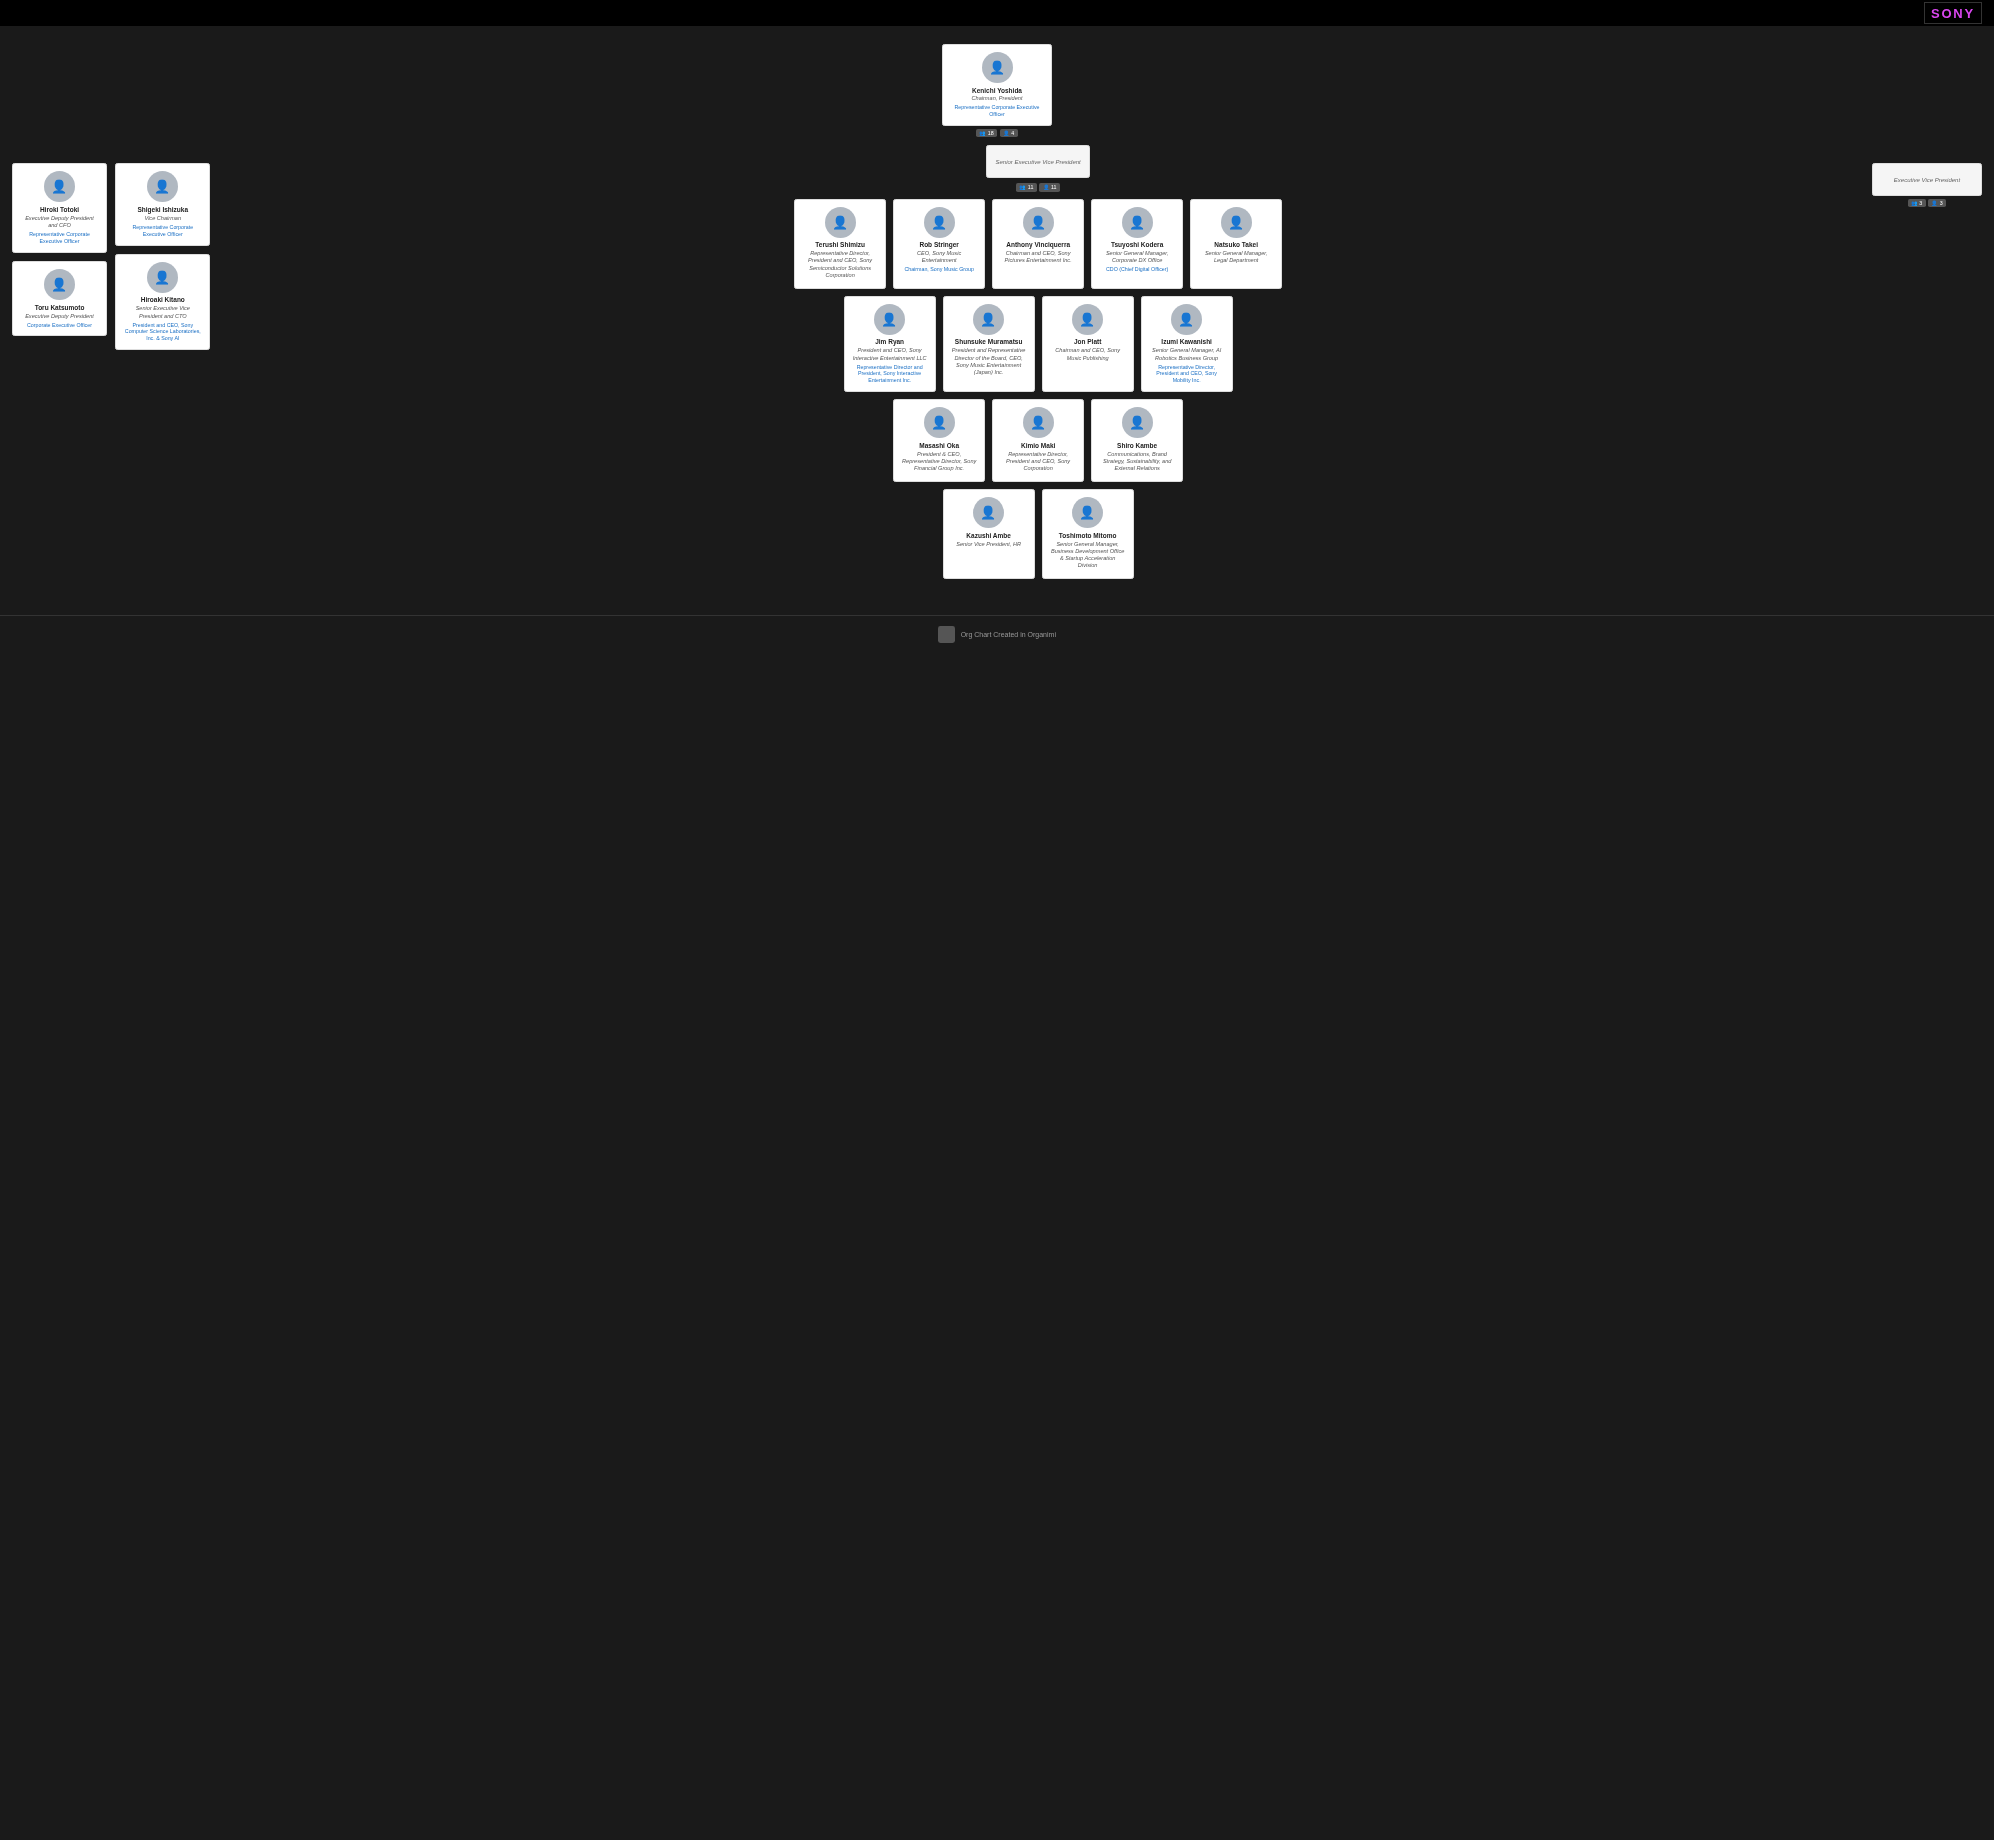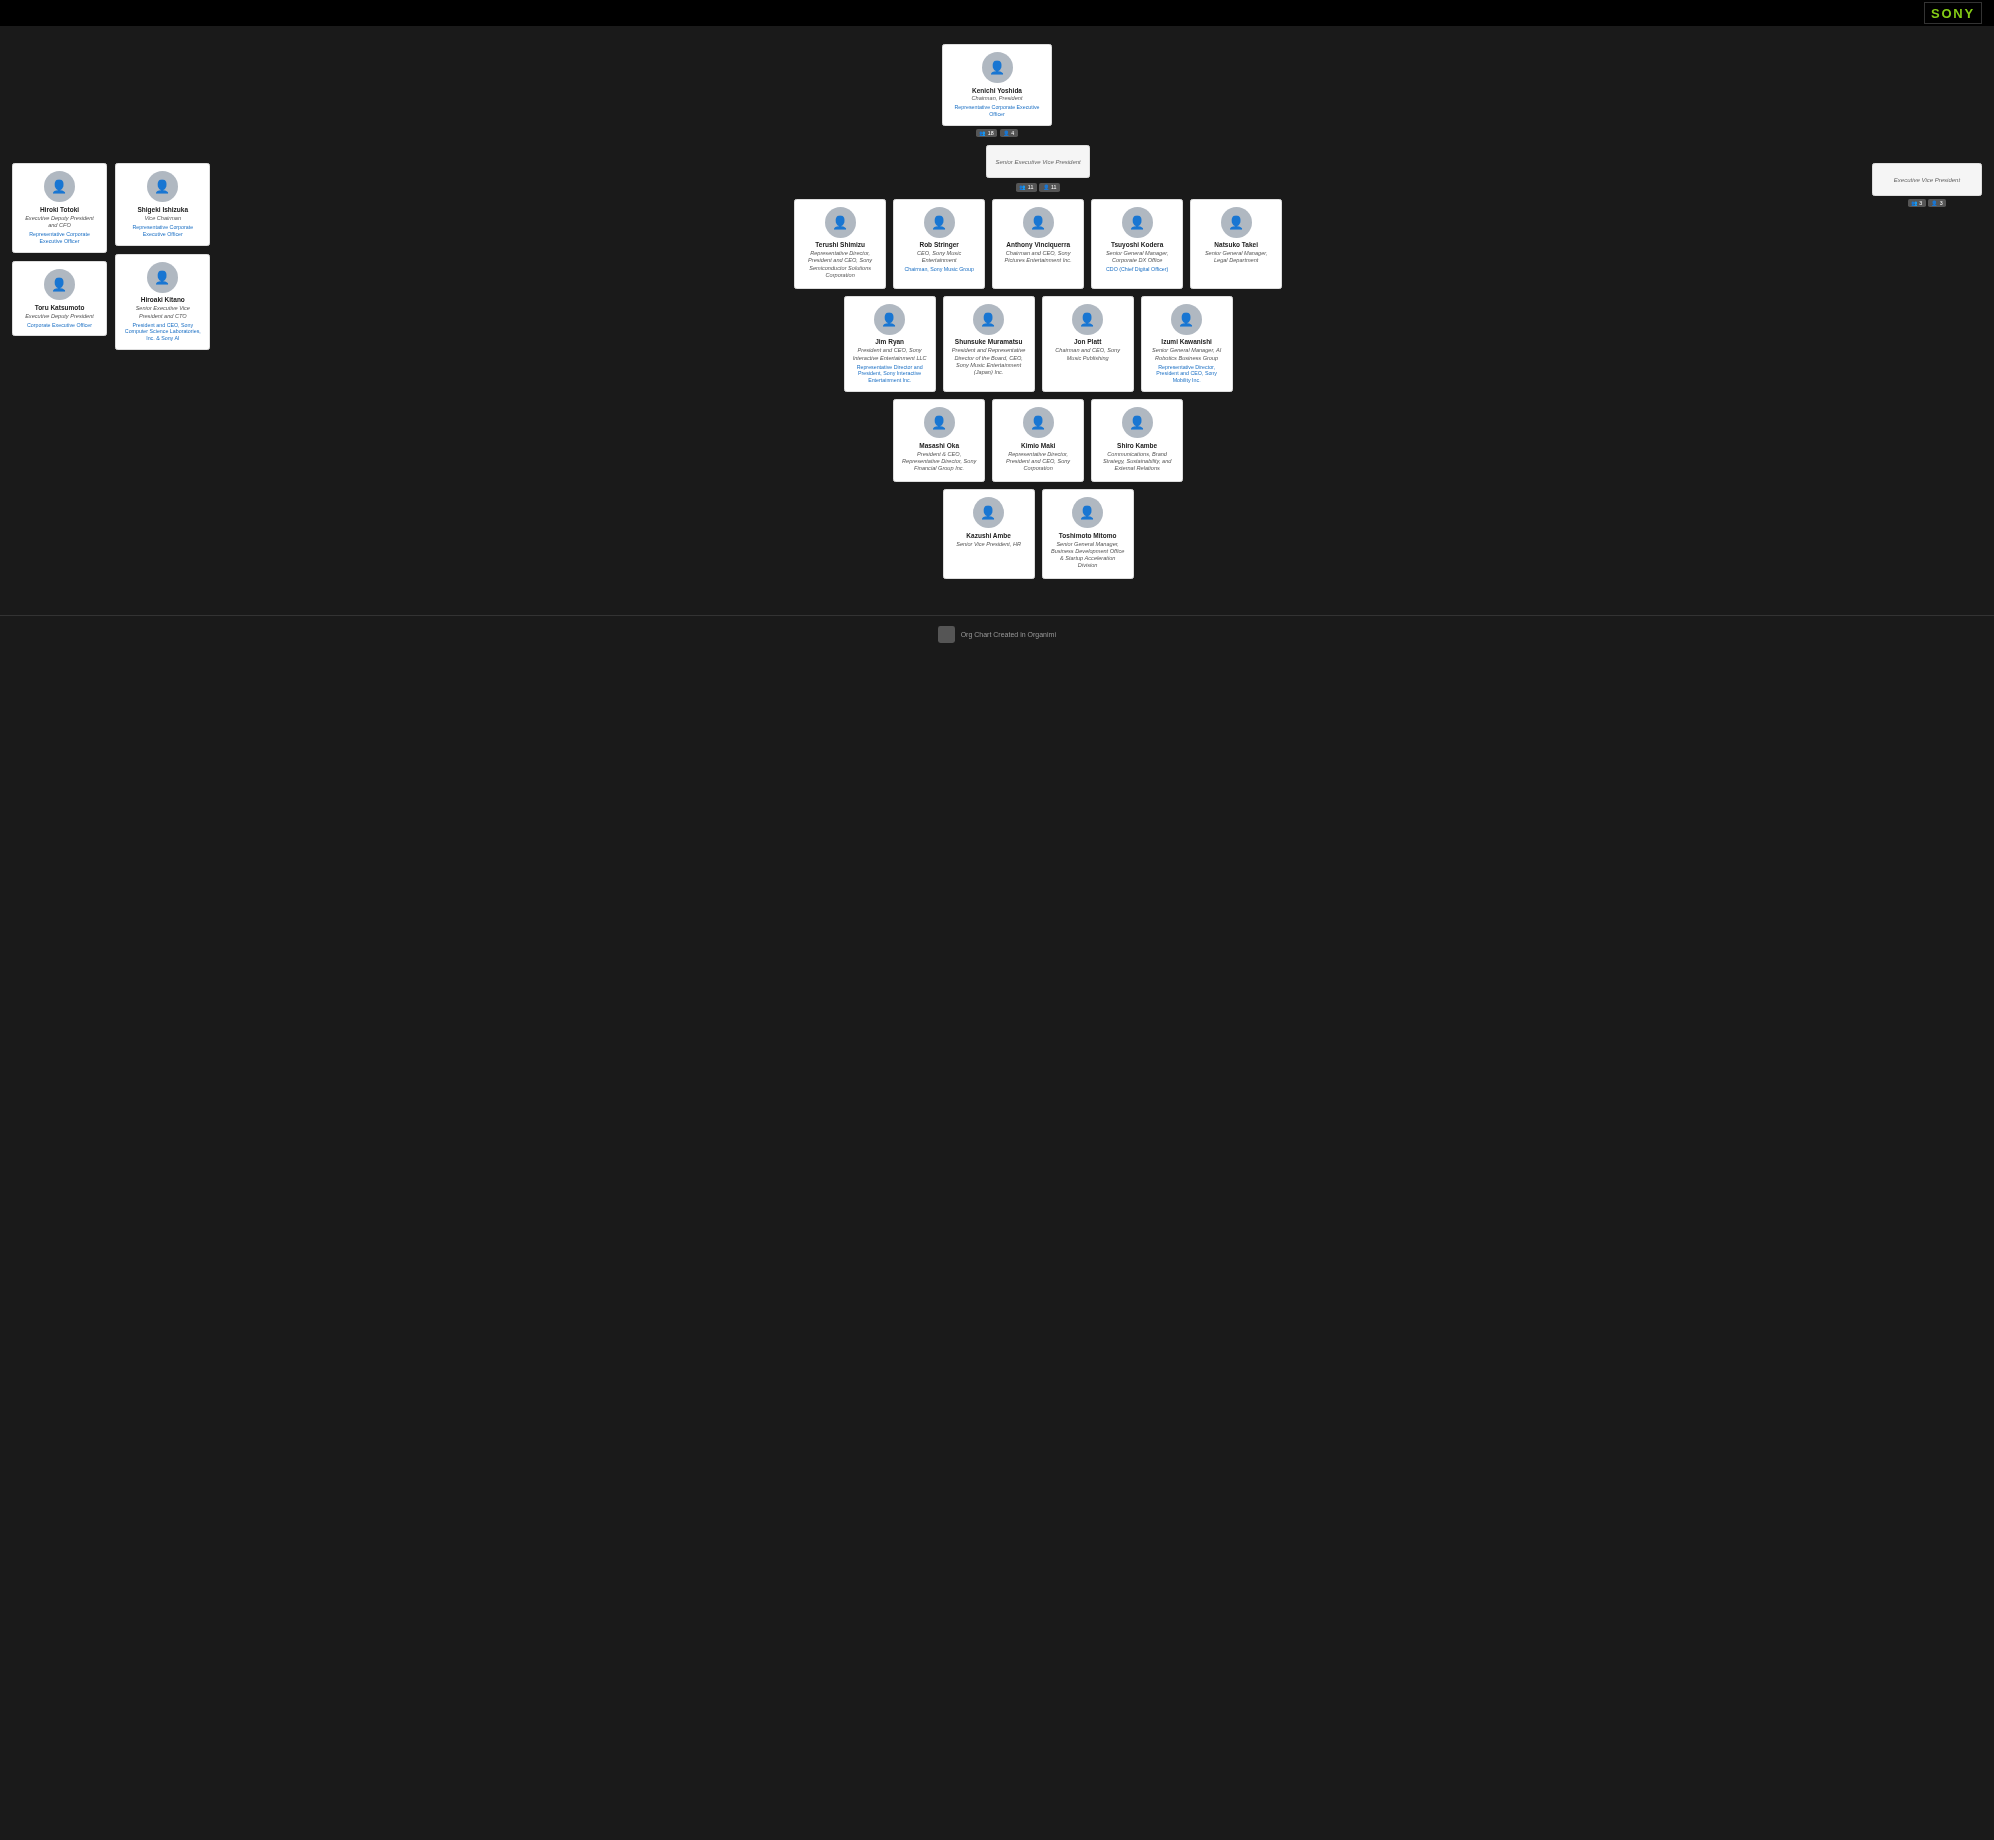--- a/index.html
+++ b/index.html
@@ -11,21 +11,21 @@
     }
     .header {
       background-color: #000;
       display: flex;
       justify-content: flex-end;
       align-items: center;
       padding: 4.7px 12px;
       height: 26px;
     }
     .sony-logo {
-      color: #84cc16;
+      color: #d946ef;
       font-weight: bold;
       font-size: 13px;
       letter-spacing: 1.8px;
       background: #000;
       padding: 2.4px 6px;
       border: 0.6px solid #333;
     }
     .org-container {
       padding: 18px 12px;
       overflow-x: auto;

